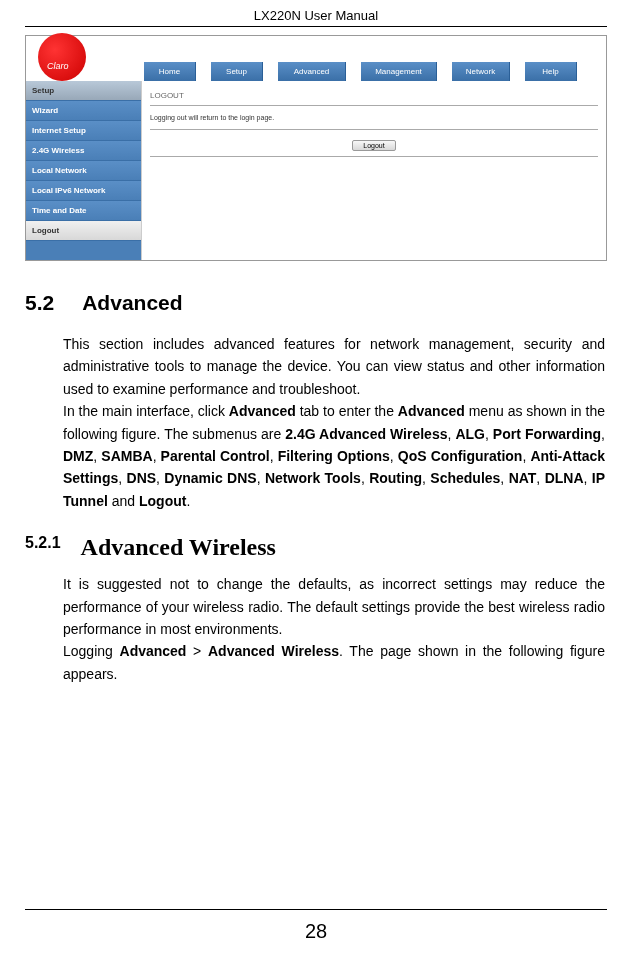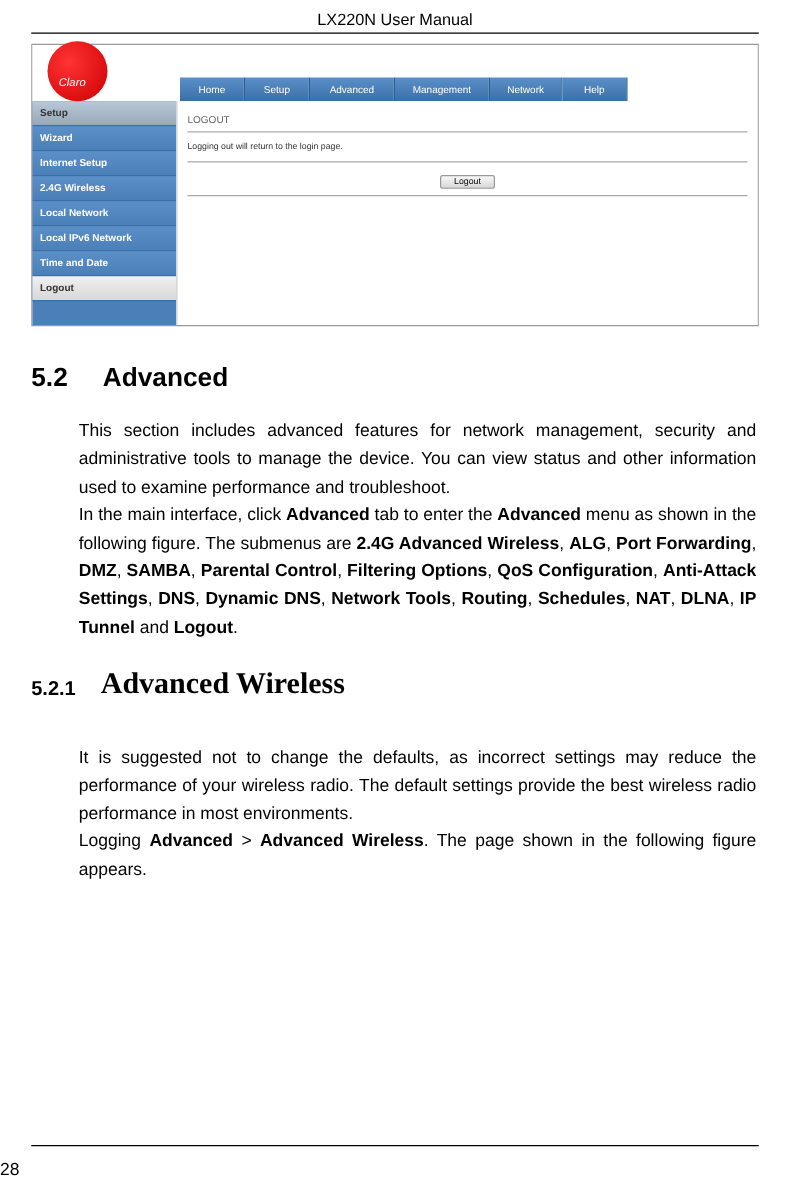--- a/index.html
+++ b/index.html
@@ -49,21 +49,21 @@
       font-size: 9px;
       position: absolute;
       bottom: 10px;
       left: 9px;
       font-style: italic;
     }
     .nav-tabs {
       display: flex;
       margin-left: 58px;
       margin-top: 18px;
-      gap: 0;
+      gap: 15px;
     }
     .nav-tab {
       background: linear-gradient(to bottom, #5a8fc7, #3a6fa7);
       color: #fff;
       font-size: 8px;
       padding: 5px 0;
       text-align: center;
       border-right: 1px solid #2a5f97;
       cursor: pointer;
     }
@@ -144,41 +144,41 @@
       font-size: 14px;
       line-height: 1.6;
       text-align: justify;
       margin-bottom: 22px;
       padding: 0 2px;
       margin-left: 36px;
     }
     .body-text b { font-weight: bold; }
     .subsection-heading {
       display: flex;
-      align-items: flex-end;
-      margin-bottom: 33px;
+      align-items: flex-start;
+      margin-bottom: 12px;
     }
     .subsection-num {
       font-size: 16px;
       font-weight: bold;
       font-family: Arial, sans-serif;
       margin-right: 20px;
     }
     .subsection-title {
       font-size: 24px;
       font-weight: bold;
       font-family: 'Palatino Linotype', 'Book Antiqua', Palatino, serif;
     }
     .page-number {
       position: absolute;
       bottom: 18px;
       left: 0;
       right: 0;
-      text-align: left;
-      font-size: 14px;
+      text-align: center;
+      font-size: 20px;
     }
     .page-number-line {
       border-top: 1.5px solid #000;
       margin: 0 25px 10px;
     }
   </style>
 </head>
 <body>
 
 <div class="header-title">LX220N User Manual</div>

